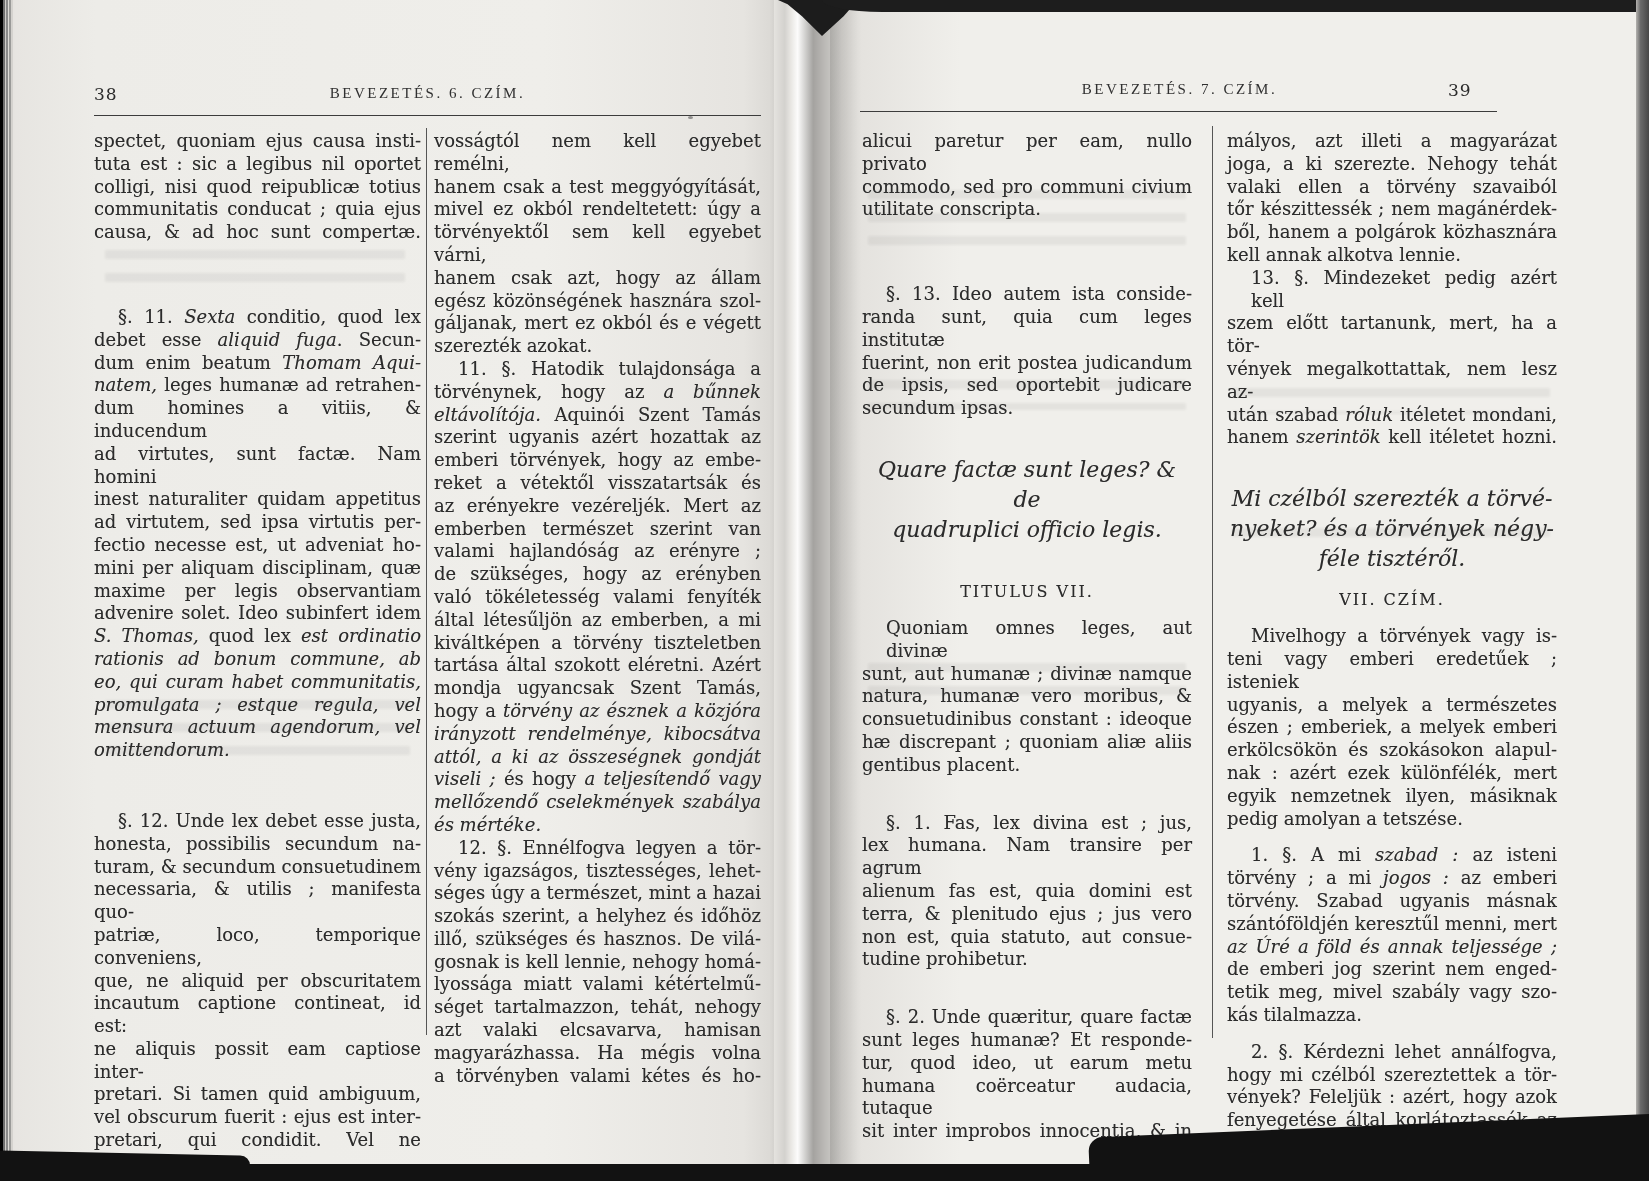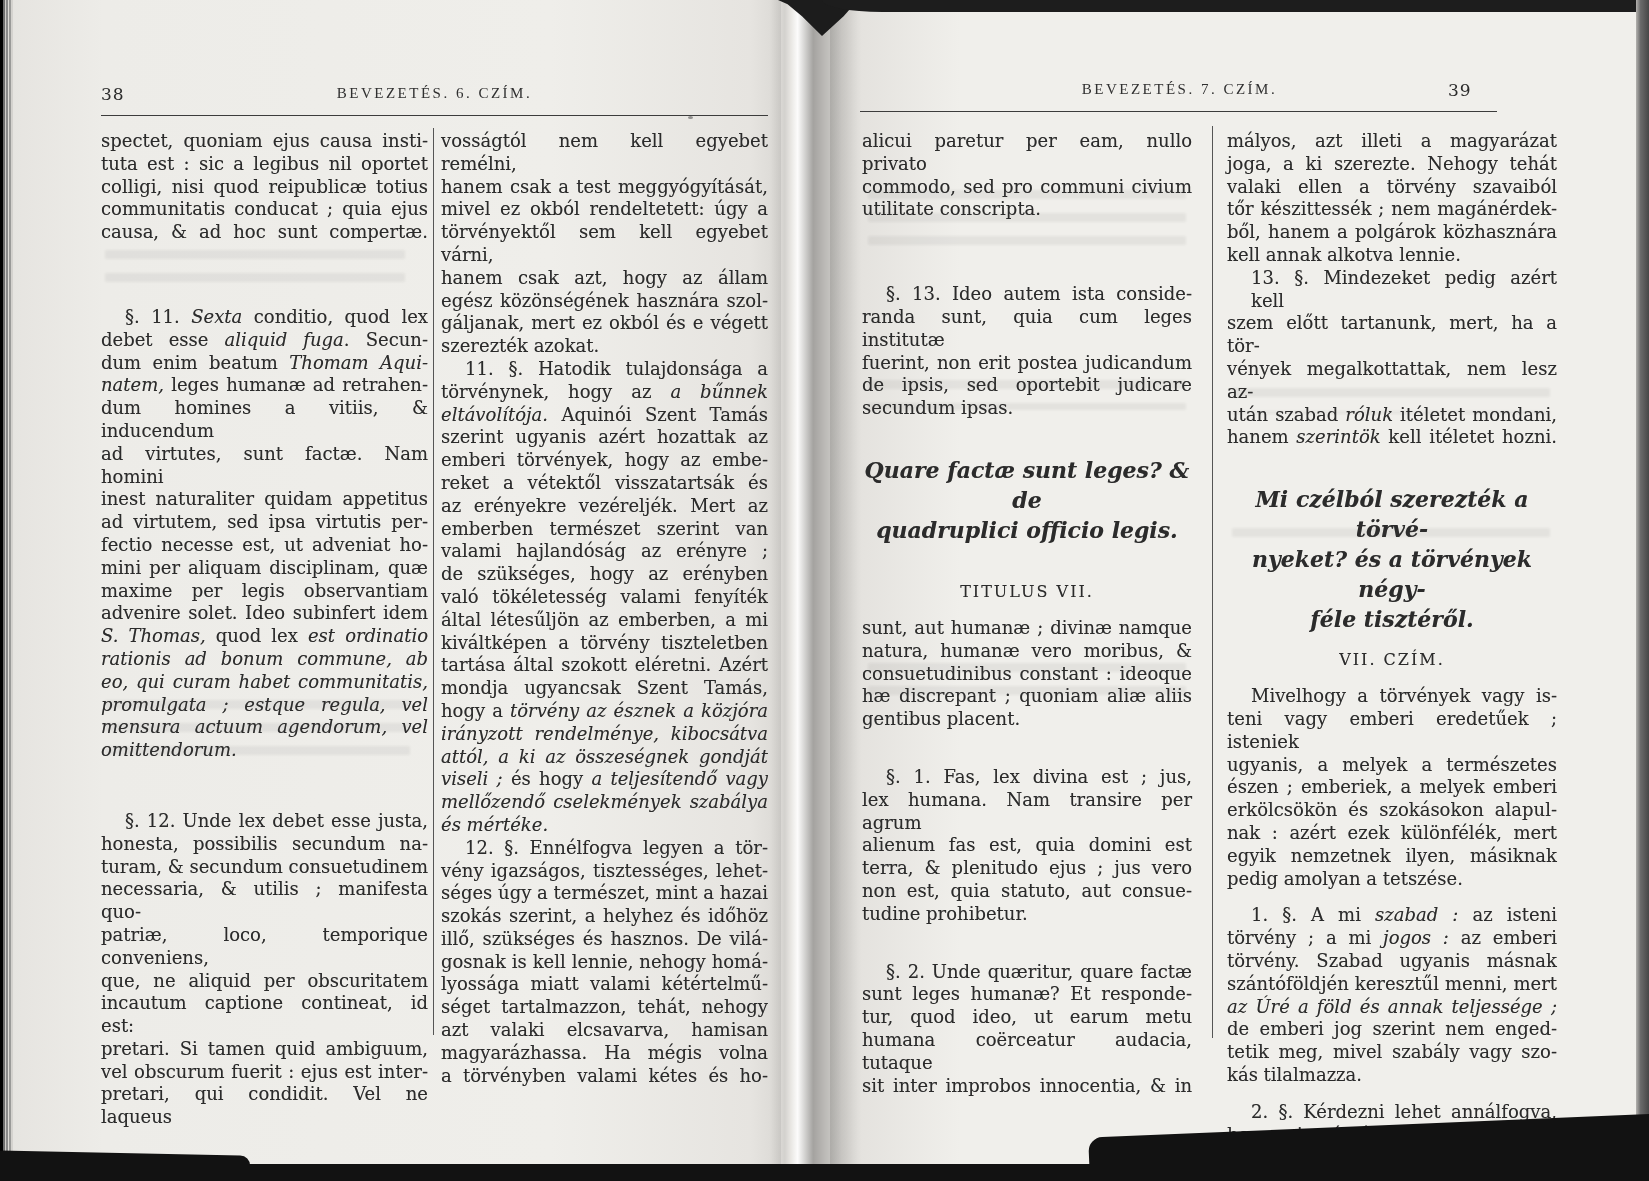--- a/index.html
+++ b/index.html
@@ -21,37 +21,37 @@
   .bottom-band{position:absolute;left:0;right:0;bottom:0;height:17px;background:#121212;}
   .bottom-curve{position:absolute;right:-40px;bottom:4px;width:600px;height:52px;background:#121212;
     transform:rotate(-2.4deg);border-radius:14px 0 0 22px;}
   .bottom-left-curve{position:absolute;left:-10px;bottom:2px;width:260px;height:26px;background:#121212;
     transform:rotate(1.2deg);border-radius:0 10px 14px 0;}
   .gutter{position:absolute;left:770px;top:0;bottom:0;width:92px;
     background:linear-gradient(to right,rgba(0,0,0,0) 0%,rgba(0,0,0,0.10) 16%,rgba(0,0,0,0.02) 22%,
       rgba(255,255,255,0.85) 30%,rgba(0,0,0,0.30) 47%,rgba(0,0,0,0.20) 60%,
       rgba(0,0,0,0.08) 78%,rgba(0,0,0,0) 100%);}
   .page{position:absolute;top:0;height:1181px;}
-  .page-left{left:11px;width:770px;
+  .page-left{left:4px;width:770px;
     background:linear-gradient(to right,#e6e4e0,#edece8 12%,#efeeea 70%,#e6e4e0 96%,#dad8d4);}
   .page-right{left:830px;width:929px;
     background:linear-gradient(to right,#cfcdc9 0,#e4e2de 3%,#f0efeb 14%,#f0efeb 86%,#eae8e4 100%);}
   
   .pageno{position:absolute;font-size:17px;letter-spacing:1px;}
   .running-head{position:absolute;text-align:center;font-size:15px;letter-spacing:2.5px;color:#303030;font-family:Liberation Serif, serif;}
   .head-rule{position:absolute;height:0;border-top:1.7px solid #3c3c3c;}
   .col-divider{position:absolute;width:0;border-left:1.3px solid #555;}
   .col{position:absolute;font-size:18px;line-height:22.8px;overflow:visible;
     text-shadow:0 0 0.6px rgba(43,43,43,0.35);}
   .block{margin:0;}
   .gap-s{margin-top:14px;} .gap-m{margin-top:35px;} .gap-l{margin-top:48px;} .gap-xl{margin-top:62px;}
   .line{white-space:normal;text-align:left;}
   .line.jl{text-align:justify;text-align-last:justify;}
   .line.ind{padding-left:24px;}
-  .block.h-italic{font-style:italic;font-size:22px;line-height:30px;font-weight:bold;}
+  .block.h-italic{font-style:italic;font-size:22px;line-height:30px;}
   .block.h-italic .line{text-align:center !important;text-align-last:center !important;padding:0;}
   .block.h-center{font-size:16px;line-height:23px;letter-spacing:2px;}
   .block.h-center .line{text-align:center !important;text-align-last:center !important;padding:0;}
   .ghost{position:absolute;filter:blur(1.4px);opacity:.9;
     background:repeating-linear-gradient(180deg,rgba(70,70,70,0.085) 0 9px,rgba(0,0,0,0) 9px 23px);}
   .speck{position:absolute;width:5px;height:3px;background:rgba(60,60,60,.5);border-radius:50%;}
 </style>
 </head>
 <body>
 
@@ -91,20 +91,21 @@
           <div class="line"><i>omittendorum.</i></div>
         </div>
         <div class="block para gap-l">
           <div class="line jl ind">§. 12. Unde lex debet esse justa,</div>
           <div class="line jl">honesta, possibilis secundum na-</div>
           <div class="line jl">turam, &amp; secundum consuetudinem</div>
           <div class="line jl">necessaria, &amp; utilis ; manifesta quo-</div>
           <div class="line jl">patriæ, loco, temporique conveniens,</div>
           <div class="line jl">que, ne aliquid per obscuritatem</div>
           <div class="line jl">incautum captione contineat, id est:</div>
+          <div class="line jl">ne aliquis possit eam captiose inter-</div>
           <div class="line jl">pretari. Si tamen quid ambiguum,</div>
           <div class="line jl">vel obscurum fuerit : ejus est inter-</div>
           <div class="line jl">pretari, qui condidit. Vel ne laqueus</div>
         </div>
       </div>
     <div class="col" style="left:430px;top:130px;width:327px;">
         <div class="block para">
           <div class="line jl">vosságtól nem kell egyebet remélni,</div>
           <div class="line jl">hanem csak a test meggyógyítását,</div>
           <div class="line jl">mivel ez okból rendeltetett: úgy a</div>
@@ -172,20 +173,21 @@
           <div class="line">secundum ipsas.</div>
         </div>
         <div class="block h-italic gap-m">
           <div class="line jl">Quare factæ sunt leges? &amp; de</div>
           <div class="line">quadruplici officio legis.</div>
         </div>
         <div class="block h-center gap-m">
           <div class="line">TITULUS VII.</div>
         </div>
         <div class="block para gap-s">
+          <div class="line jl ind">Quoniam omnes leges, aut divinæ</div>
           <div class="line jl">sunt, aut humanæ ; divinæ namque</div>
           <div class="line jl">natura, humanæ vero moribus, &amp;</div>
           <div class="line jl">consuetudinibus constant : ideoque</div>
           <div class="line jl">hæ discrepant ; quoniam aliæ aliis</div>
           <div class="line">gentibus placent.</div>
         </div>
         <div class="block para gap-m">
           <div class="line jl ind">§. 1. Fas, lex divina est ; jus,</div>
           <div class="line jl">lex humana. Nam transire per agrum</div>
           <div class="line jl">alienum fas est, quia domini est</div>

